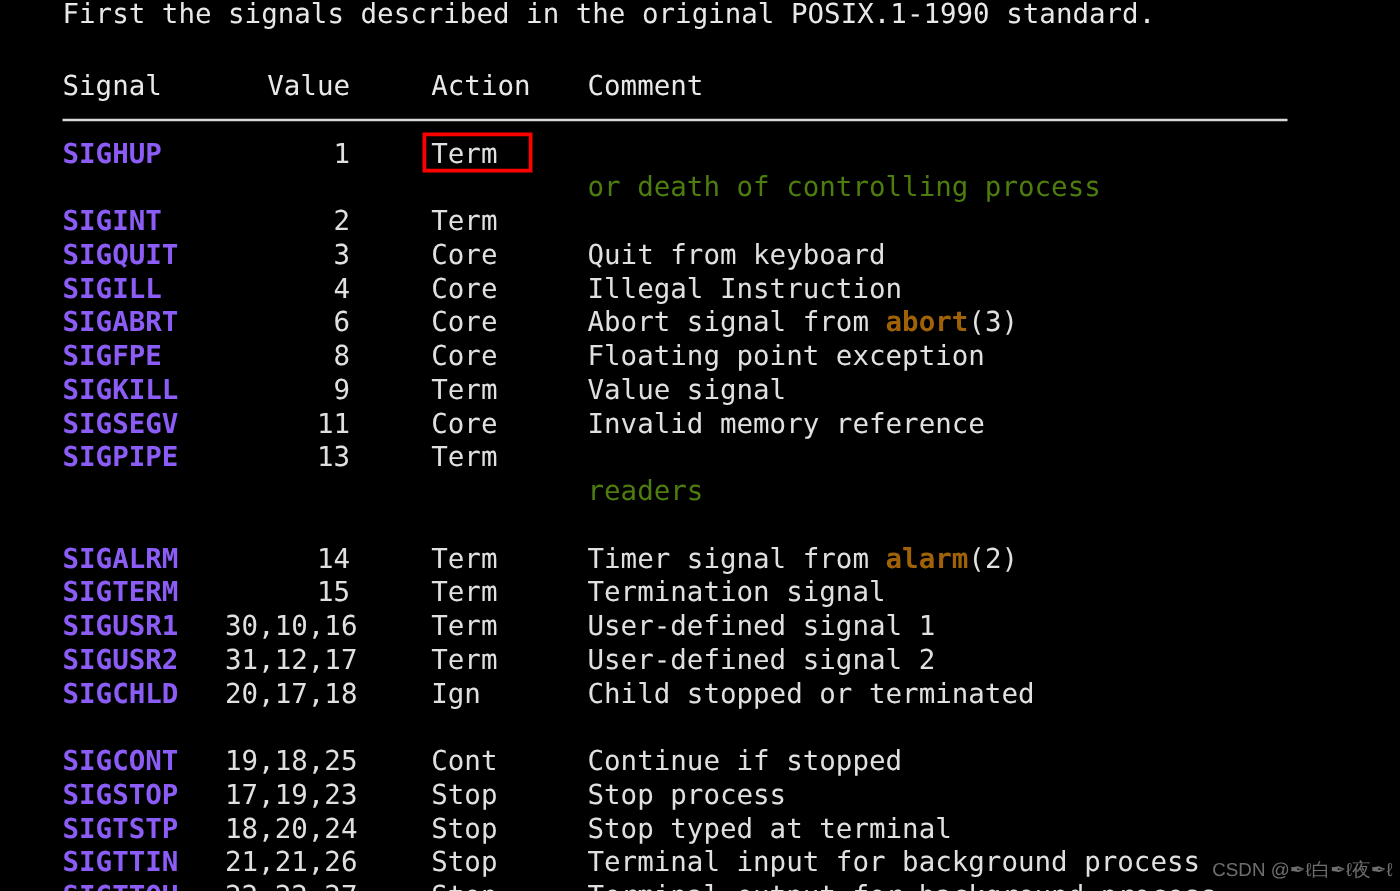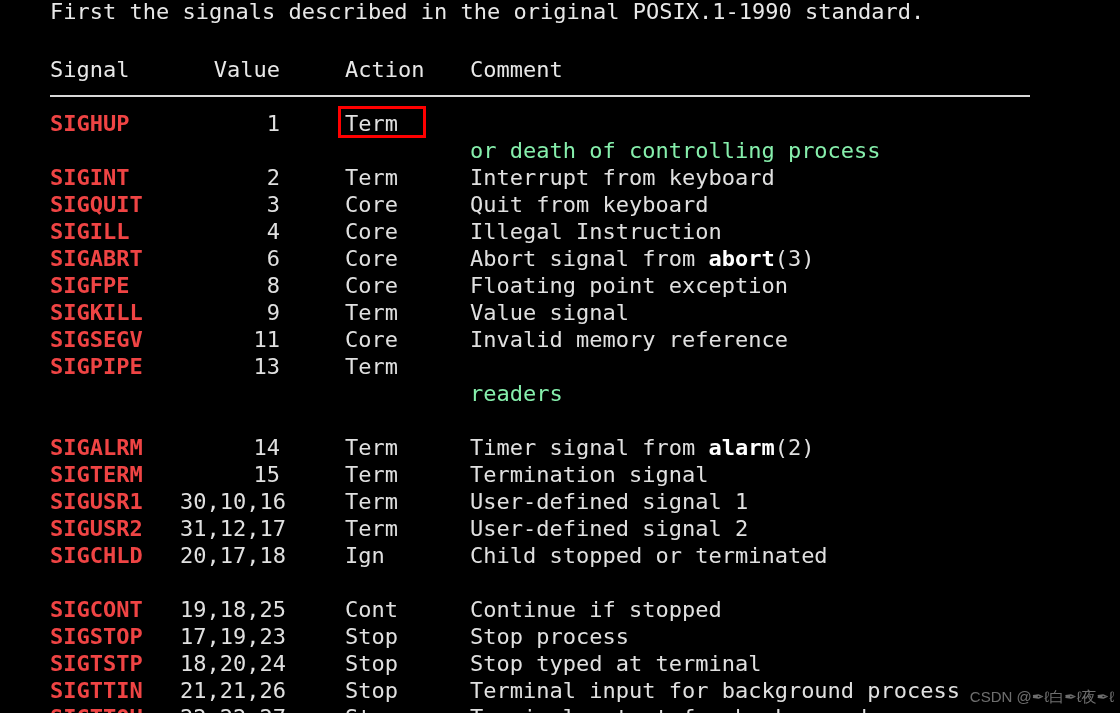--- a/index.html
+++ b/index.html
@@ -60,33 +60,33 @@
 
   .row {
     position: absolute;
     left: 0;
     width: 1120px;
     height: 27px;
     line-height: 27px;
   }
   .signame {
     font-weight: bold;
-    color: #ef4444;
+    color: #8b5cf6;
   }
   .val, .act, .cmt {
     color: #e0e0e0;
     font-weight: normal;
   }
-  .cmt b { font-weight: bold; color:#ffffff; }
+  .cmt b { font-weight: bold; color:#a16207; }
 
   .contline {
     position: absolute;
     left: 470px;
     white-space: pre;
-    color: #86efac;
+    color: #4d7c0f;
     height: 27px;
     line-height: 27px;
   }
 
   
   .annot-box {
     position: absolute;
     left: 338px;
     top: 106px;
     width: 88px;
@@ -128,21 +128,20 @@
       <div class="row" style="top: 110px;">
         <span class="col-signal signame">SIGHUP</span>
         <span class="col-value val">1</span>
         <span class="col-action act">Term</span>
       </div>
       <div class="contline" style="top: 137px;">or death of controlling process</div>
       <div class="row" style="top: 164px;">
         <span class="col-signal signame">SIGINT</span>
         <span class="col-value val">2</span>
         <span class="col-action act">Term</span>
-        <span class="col-comment cmt">Interrupt from keyboard</span>
       </div>
       <div class="row" style="top: 191px;">
         <span class="col-signal signame">SIGQUIT</span>
         <span class="col-value val">3</span>
         <span class="col-action act">Core</span>
         <span class="col-comment cmt">Quit from keyboard</span>
       </div>
       <div class="row" style="top: 218px; text-decoration: underline;">
         <span class="col-signal signame">SIGILL</span>
         <span class="col-value val">4</span>

